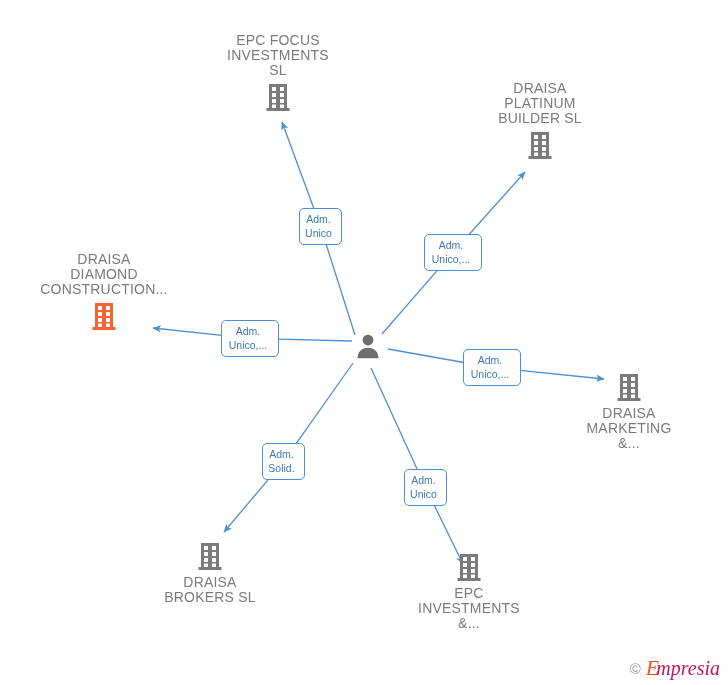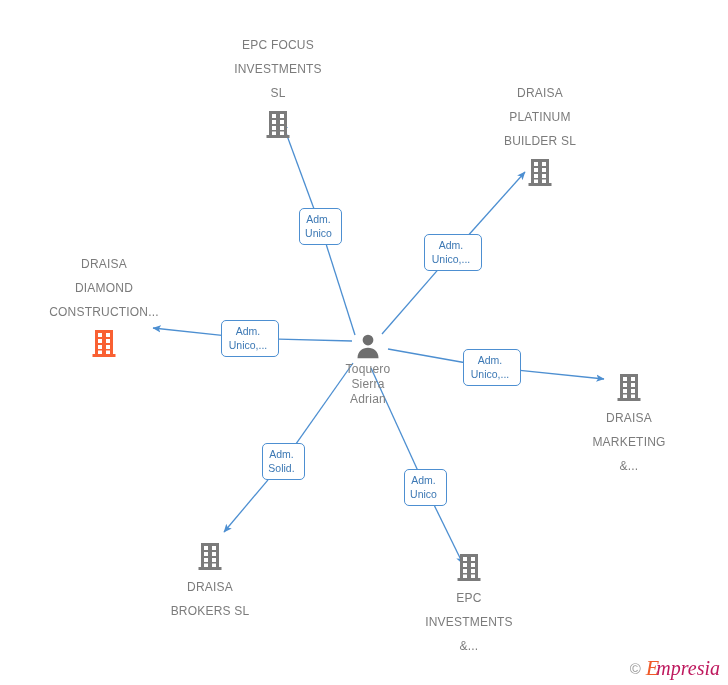--- a/index.html
+++ b/index.html
@@ -32,22 +32,22 @@
     text-align: center;
     pointer-events: auto;
   }
   .node-icon {
     display: block;
     margin: 0 auto;
   }
   .node-label {
     display: block;
     font-family: "Liberation Sans", sans-serif;
-    font-size: 12px;
-    line-height: 24px;
+    font-size: 14px;
+    line-height: 15px;
     color: #7b7b7b;
     letter-spacing: 0.2px;
     white-space: pre-line;
   }
   .node-label.person {
     color: #808080;
     font-size: 12px;
     line-height: 15px;
   }
   .edge-label {
@@ -119,23 +119,20 @@
         <line x1="371" y1="368" x2="417.325" y2="469.575" stroke="#4d8fd1" stroke-width="1.3"></line>
         <line x1="434.5" y1="505.86" x2="463" y2="564" stroke="#4d8fd1" stroke-width="1.3" marker-end="url(#arrowhead)"></line>
       </g>
   </svg>
 
   <div class="node" style="left:328px; top:332px; width:80px;">
     <svg class="node-icon" width="30" height="30" viewBox="0 0 24 24">
       <circle cx="12" cy="6.4" r="4.3" fill="#6e6e6e"></circle>
       <path d="M3.6 21 C3.6 15.6 7.3 12.6 12 12.6 C16.7 12.6 20.4 15.6 20.4 21 Z" fill="#6e6e6e"></path>
     </svg>
-    <span class="node-label person">Toquero
-Sierra
-Adrian</span>
   </div>
 
   <div class="node" style="left:208px; top:33px; width:140px;">
     <span class="node-label">EPC FOCUS
 INVESTMENTS
 SL</span>
     <svg class="node-icon" width="28" height="30" viewBox="0 0 28 30" style="margin-top:4px;">
       <rect x="5" y="2" width="18" height="24" fill="#7b7b7b"></rect>
       <rect x="2.5" y="26" width="23" height="3" fill="#7b7b7b"></rect>
       <rect x="8" y="5" width="4" height="4" fill="#ffffff"></rect>

